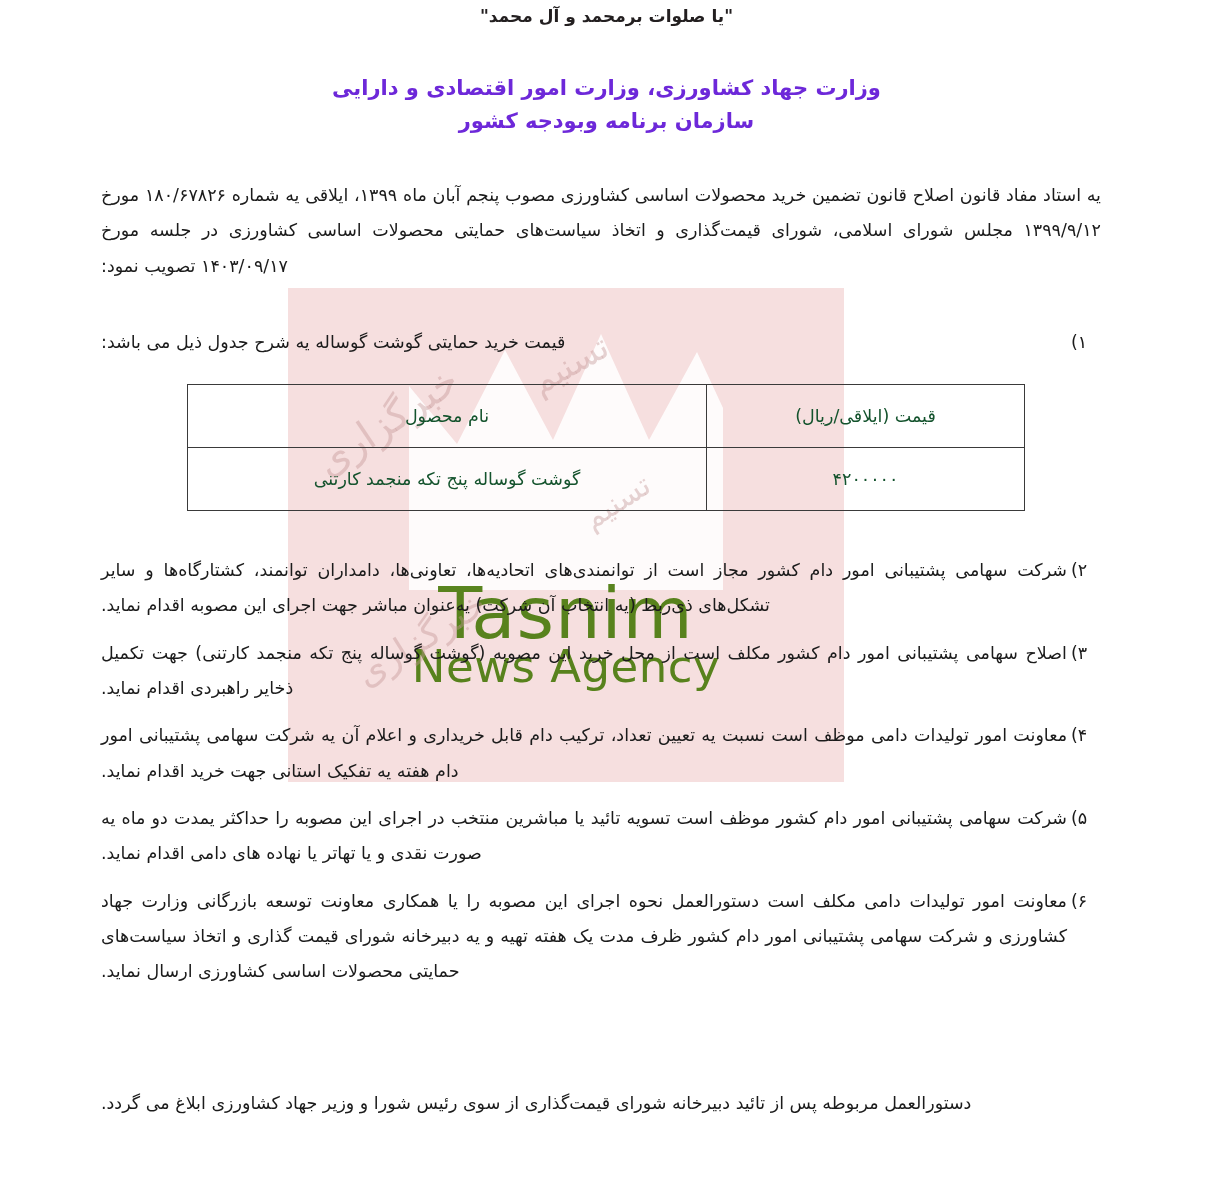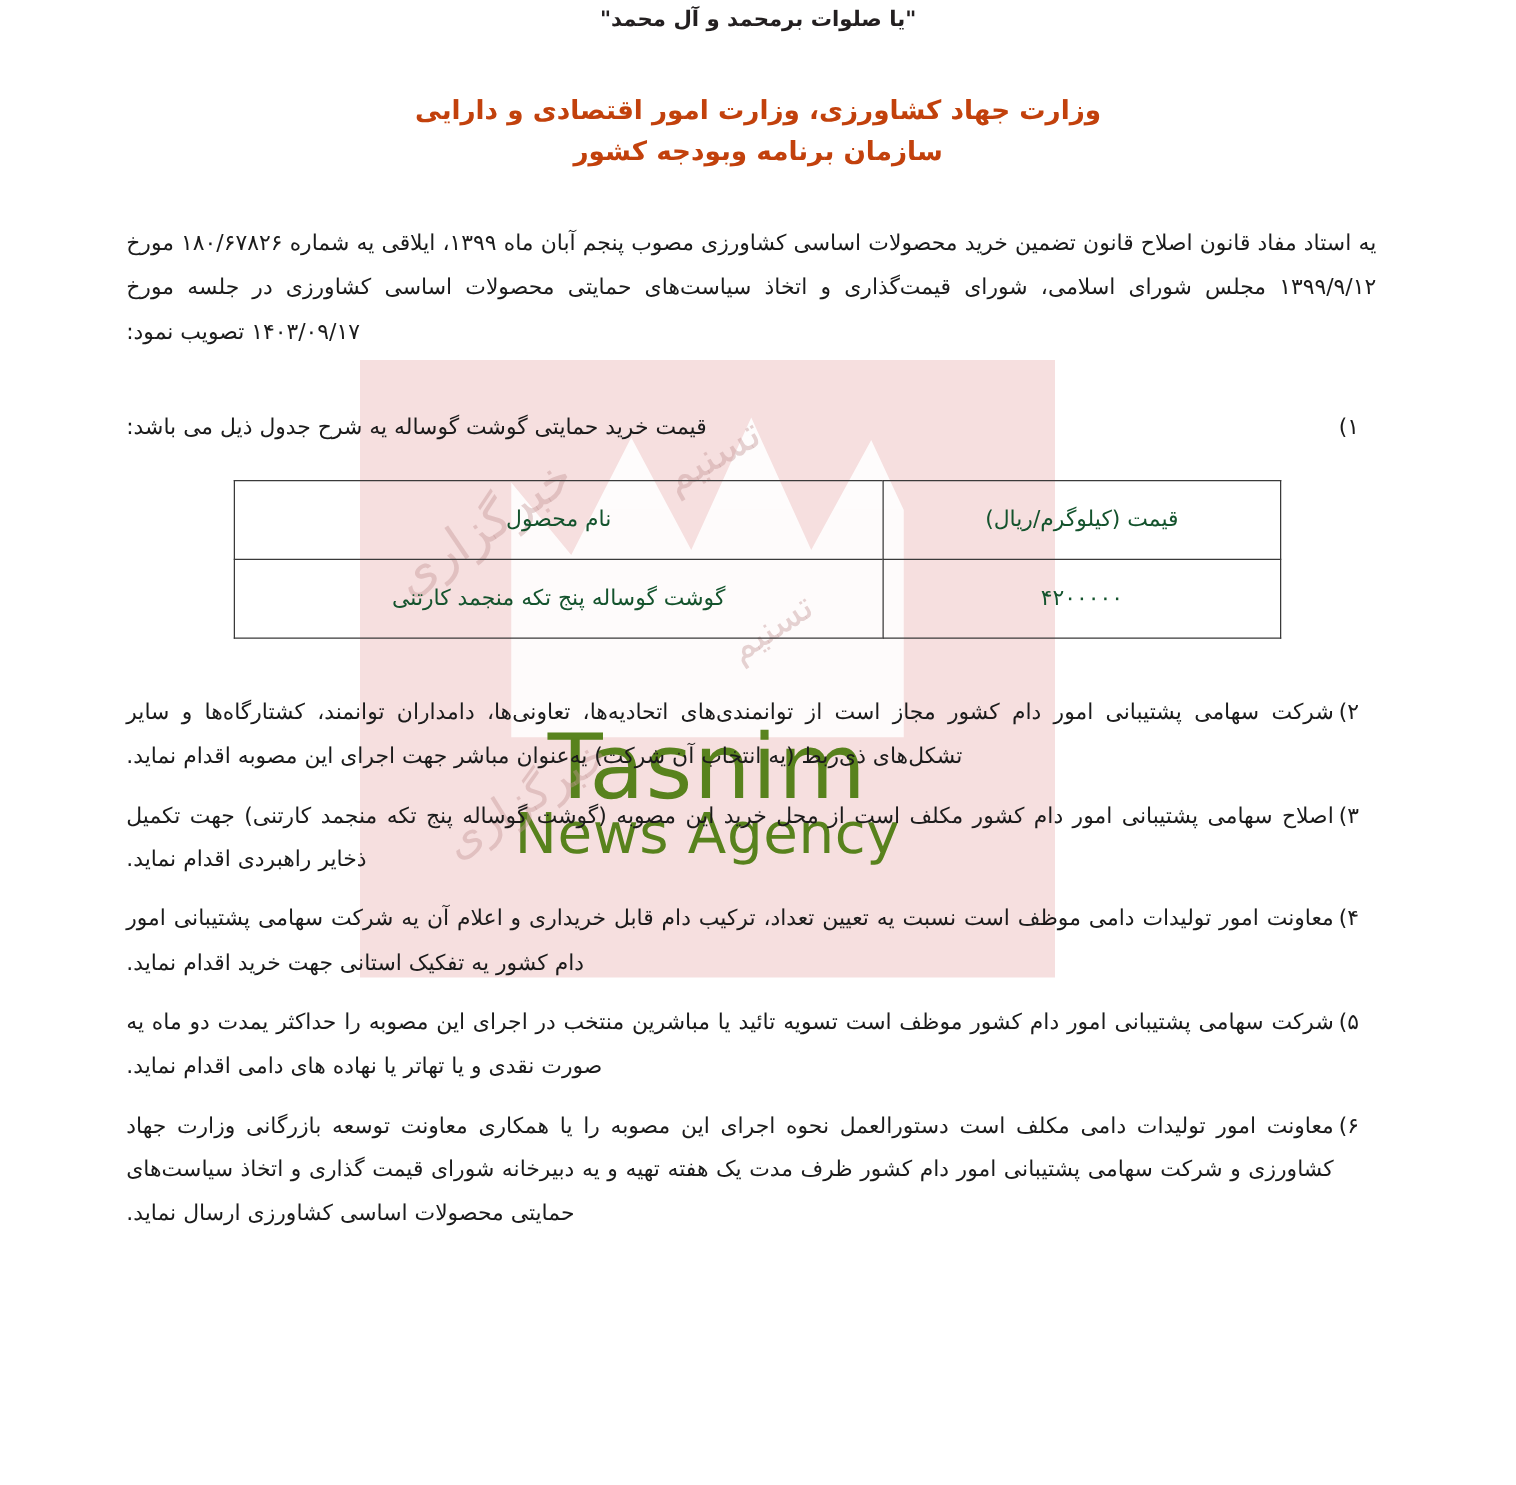--- a/index.html
+++ b/index.html
@@ -94,21 +94,21 @@
   }
 
   .doc-org {
     position: absolute;
     top: 72px;
     left: 0;
     right: 0;
     text-align: center;
     font-size: 21px;
     font-weight: 700;
-    color: #c2410c;
+    color: #6d28d9;
     line-height: 1.55;
   }
   .doc-org .org-line { display: block; }
 
   .doc-preamble {
     position: absolute;
     top: 178px;
     right: 112px;
     width: 1000px;
     font-size: 17.5px;
@@ -228,21 +228,21 @@
   </ul>
 
   <div class="price-table-wrap">
     <table class="price-table">
       <colgroup>
         <col class="col-price">
         <col class="col-name">
       </colgroup>
       <thead>
         <tr>
-          <th>قیمت (کیلوگرم/ریال)</th>
+          <th>قیمت (ایلاقی/ریال)</th>
           <th>نام محصول</th>
         </tr>
       </thead>
       <tbody>
         <tr>
           <td>۴۲۰۰۰۰۰</td>
           <td>گوشت گوساله پنج تکه منجمد کارتنی</td>
         </tr>
       </tbody>
     </table>
@@ -252,26 +252,27 @@
     <li class="clause">
       <span class="clause-marker">۲)</span>
       <span class="clause-text">شرکت سهامی پشتیبانی امور دام کشور مجاز است از توانمندی‌های اتحادیه‌ها، تعاونی‌ها، دامداران توانمند، کشتارگاه‌ها و سایر تشکل‌های ذی‌ربط (یه انتخاب آن شرکت) یه‌عنوان مباشر جهت اجرای این مصوبه اقدام نماید.</span>
     </li>
     <li class="clause">
       <span class="clause-marker">۳)</span>
       <span class="clause-text">اصلاح سهامی پشتیبانی امور دام کشور مکلف است از محل خرید این مصوبه (گوشت گوساله پنج تکه منجمد کارتنی) جهت تکمیل ذخایر راهبردی اقدام نماید.</span>
     </li>
     <li class="clause">
       <span class="clause-marker">۴)</span>
-      <span class="clause-text">معاونت امور تولیدات دامی موظف است نسبت یه تعیین تعداد، ترکیب دام قابل خریداری و اعلام آن یه شرکت سهامی پشتیبانی امور دام کشور یه تفکیک استانی جهت خرید اقدام نماید.</span>
+      <span class="clause-text">معاونت امور تولیدات دامی موظف است نسبت یه تعیین تعداد، ترکیب دام قابل خریداری و اعلام آن یه شرکت سهامی پشتیبانی امور دام هفته یه تفکیک استانی جهت خرید اقدام نماید.</span>
     </li>
     <li class="clause">
       <span class="clause-marker">۵)</span>
       <span class="clause-text">شرکت سهامی پشتیبانی امور دام کشور موظف است تسویه تائید یا مباشرین منتخب در اجرای این مصوبه را حداکثر یمدت دو ماه یه صورت نقدی و یا تهاتر یا نهاده های دامی اقدام نماید.</span>
     </li>
     <li class="clause">
       <span class="clause-marker">۶)</span>
       <span class="clause-text">معاونت امور تولیدات دامی مکلف است دستورالعمل نحوه اجرای این مصوبه را یا همکاری معاونت توسعه بازرگانی وزارت جهاد کشاورزی و شرکت سهامی پشتیبانی امور دام کشور ظرف مدت یک هفته تهیه و یه دبیرخانه شورای قیمت گذاری و اتخاذ سیاست‌های حمایتی محصولات اساسی کشاورزی ارسال نماید.</span>
     </li>
   </ul>
 
+  <div class="tail-para tail-1">دستورالعمل مربوطه پس از تائید دبیرخانه شورای قیمت‌گذاری از سوی رئیس شورا و وزیر جهاد کشاورزی ابلاغ می گردد.</div>
 
 </div>
 
 </body></html>

